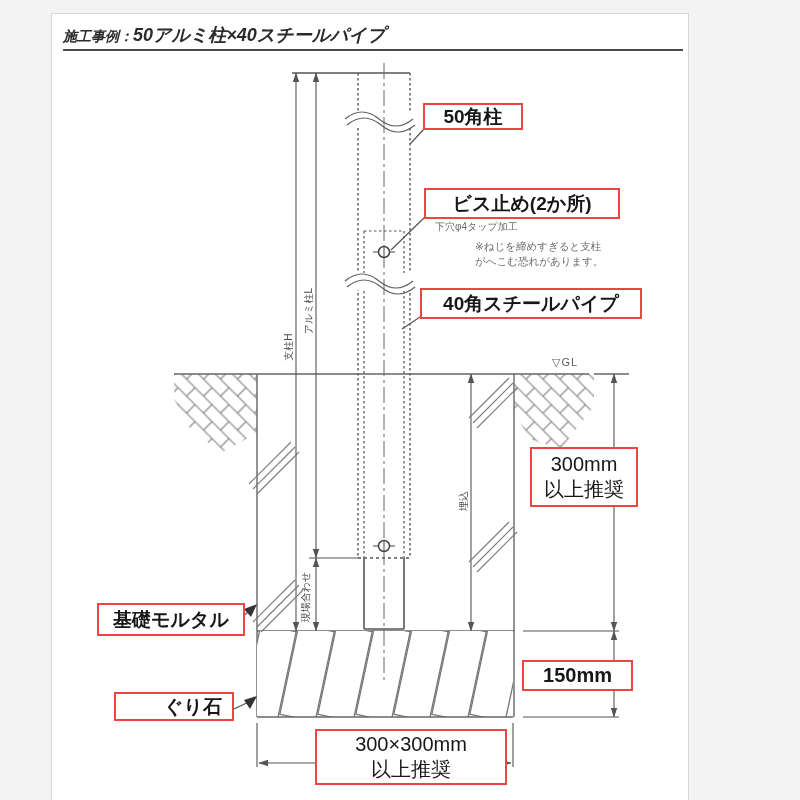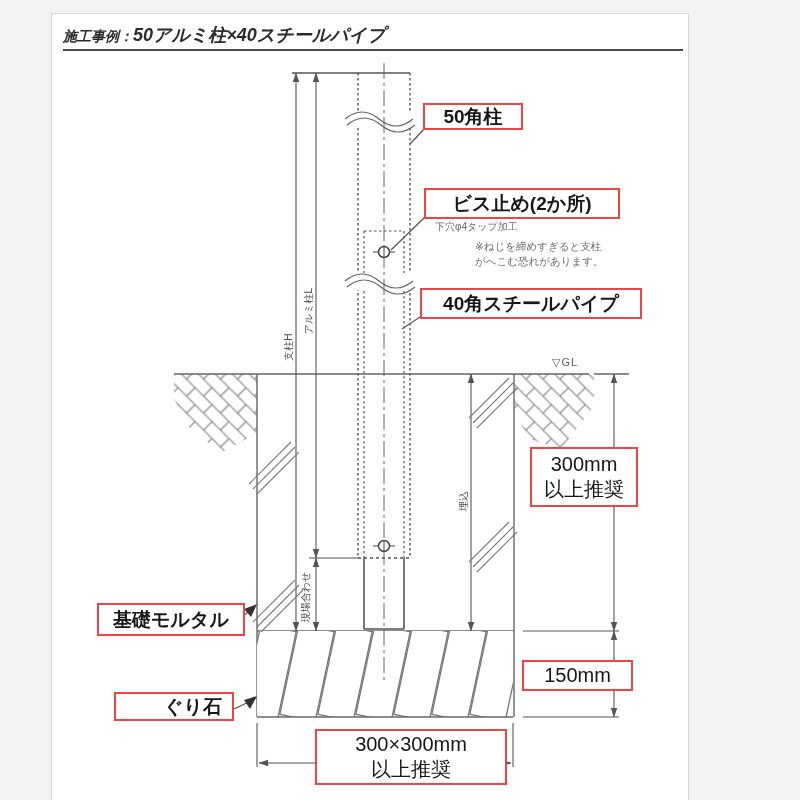--- a/index.html
+++ b/index.html
@@ -190,21 +190,21 @@
       <span class="line">基礎モルタル</span>
     </div>
     <div class="callout" style="left:25px;top:631px;width:120px;height:29px;font-size:19px;padding-left:38px;">
       <span class="line">ぐり石</span>
     </div>
 
     <div class="callout" style="left:441px;top:386px;width:108px;height:60px;font-size:20px;font-weight:500;">
       <span class="line">300mm</span>
       <span class="line">以上推奨</span>
     </div>
-    <div class="callout" style="left:433px;top:599px;width:111px;height:31px;font-size:20px;font-weight:400;">
+    <div class="callout" style="left:433px;top:599px;width:111px;height:31px;font-size:20px;font-weight:700;">
       <span class="line">150mm</span>
     </div>
     <div class="callout" style="left:199px;top:668px;width:192px;height:56px;font-size:20px;font-weight:500;margin-left:27px;">
       <span class="line">300×300mm</span>
       <span class="line">以上推奨</span>
     </div>
 
     <div class="note" style="left:346px;top:159px;font-size:10px;">下穴φ4タップ加工</div>
     <div class="note" style="left:346px;top:178px;font-size:10.5px;line-height:15px;margin-left:40px;">
       <div>※ねじを締めすぎると支柱</div>

